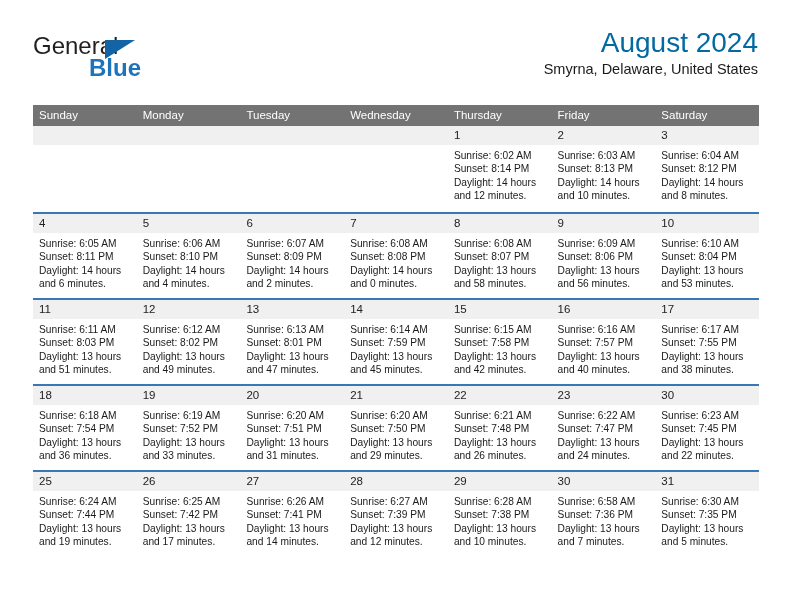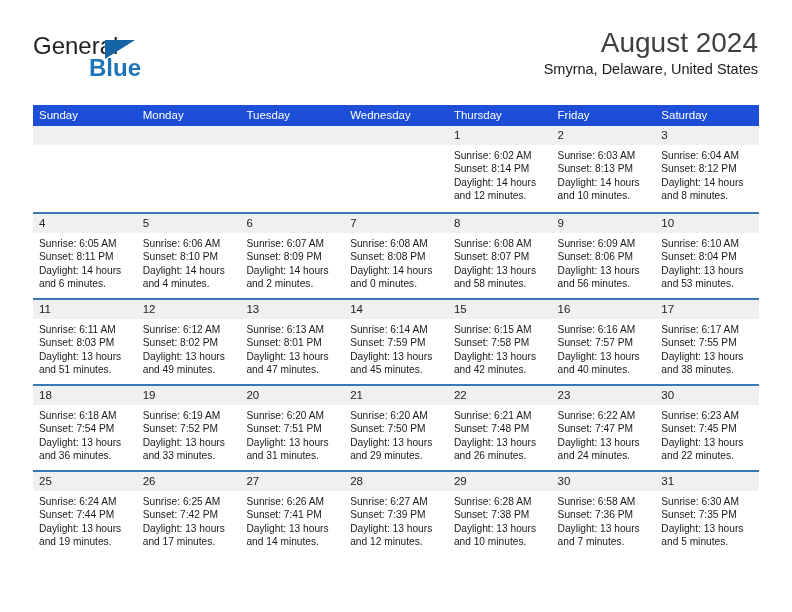--- a/index.html
+++ b/index.html
@@ -65,41 +65,41 @@
 
   .title-block {
     position: absolute;
     right: 34px;
     top: 0;
     text-align: right;
   }
   .cal-title {
     font-size: 28px;
     font-weight: normal;
-    color: #404040;
+    color: #0369a1;
     line-height: 34px;
     white-space: nowrap;
   }
   .cal-subtitle {
     font-size: 14.5px;
     color: #1a1a1a;
     line-height: 18px;
     white-space: nowrap;
   }
 
   
   .calendar {
     position: absolute;
     left: 33px;
     top: 105px;
     width: 726px;
   }
   .dow-row {
     display: flex;
-    background: #1d4ed8;
+    background: #737373;
     height: 21px;
   }
   .dow {
     flex: 1 1 0;
     color: #ffffff;
     font-size: 11.5px;
     line-height: 21px;
     padding-left: 6px;
     box-sizing: border-box;
     white-space: nowrap;

